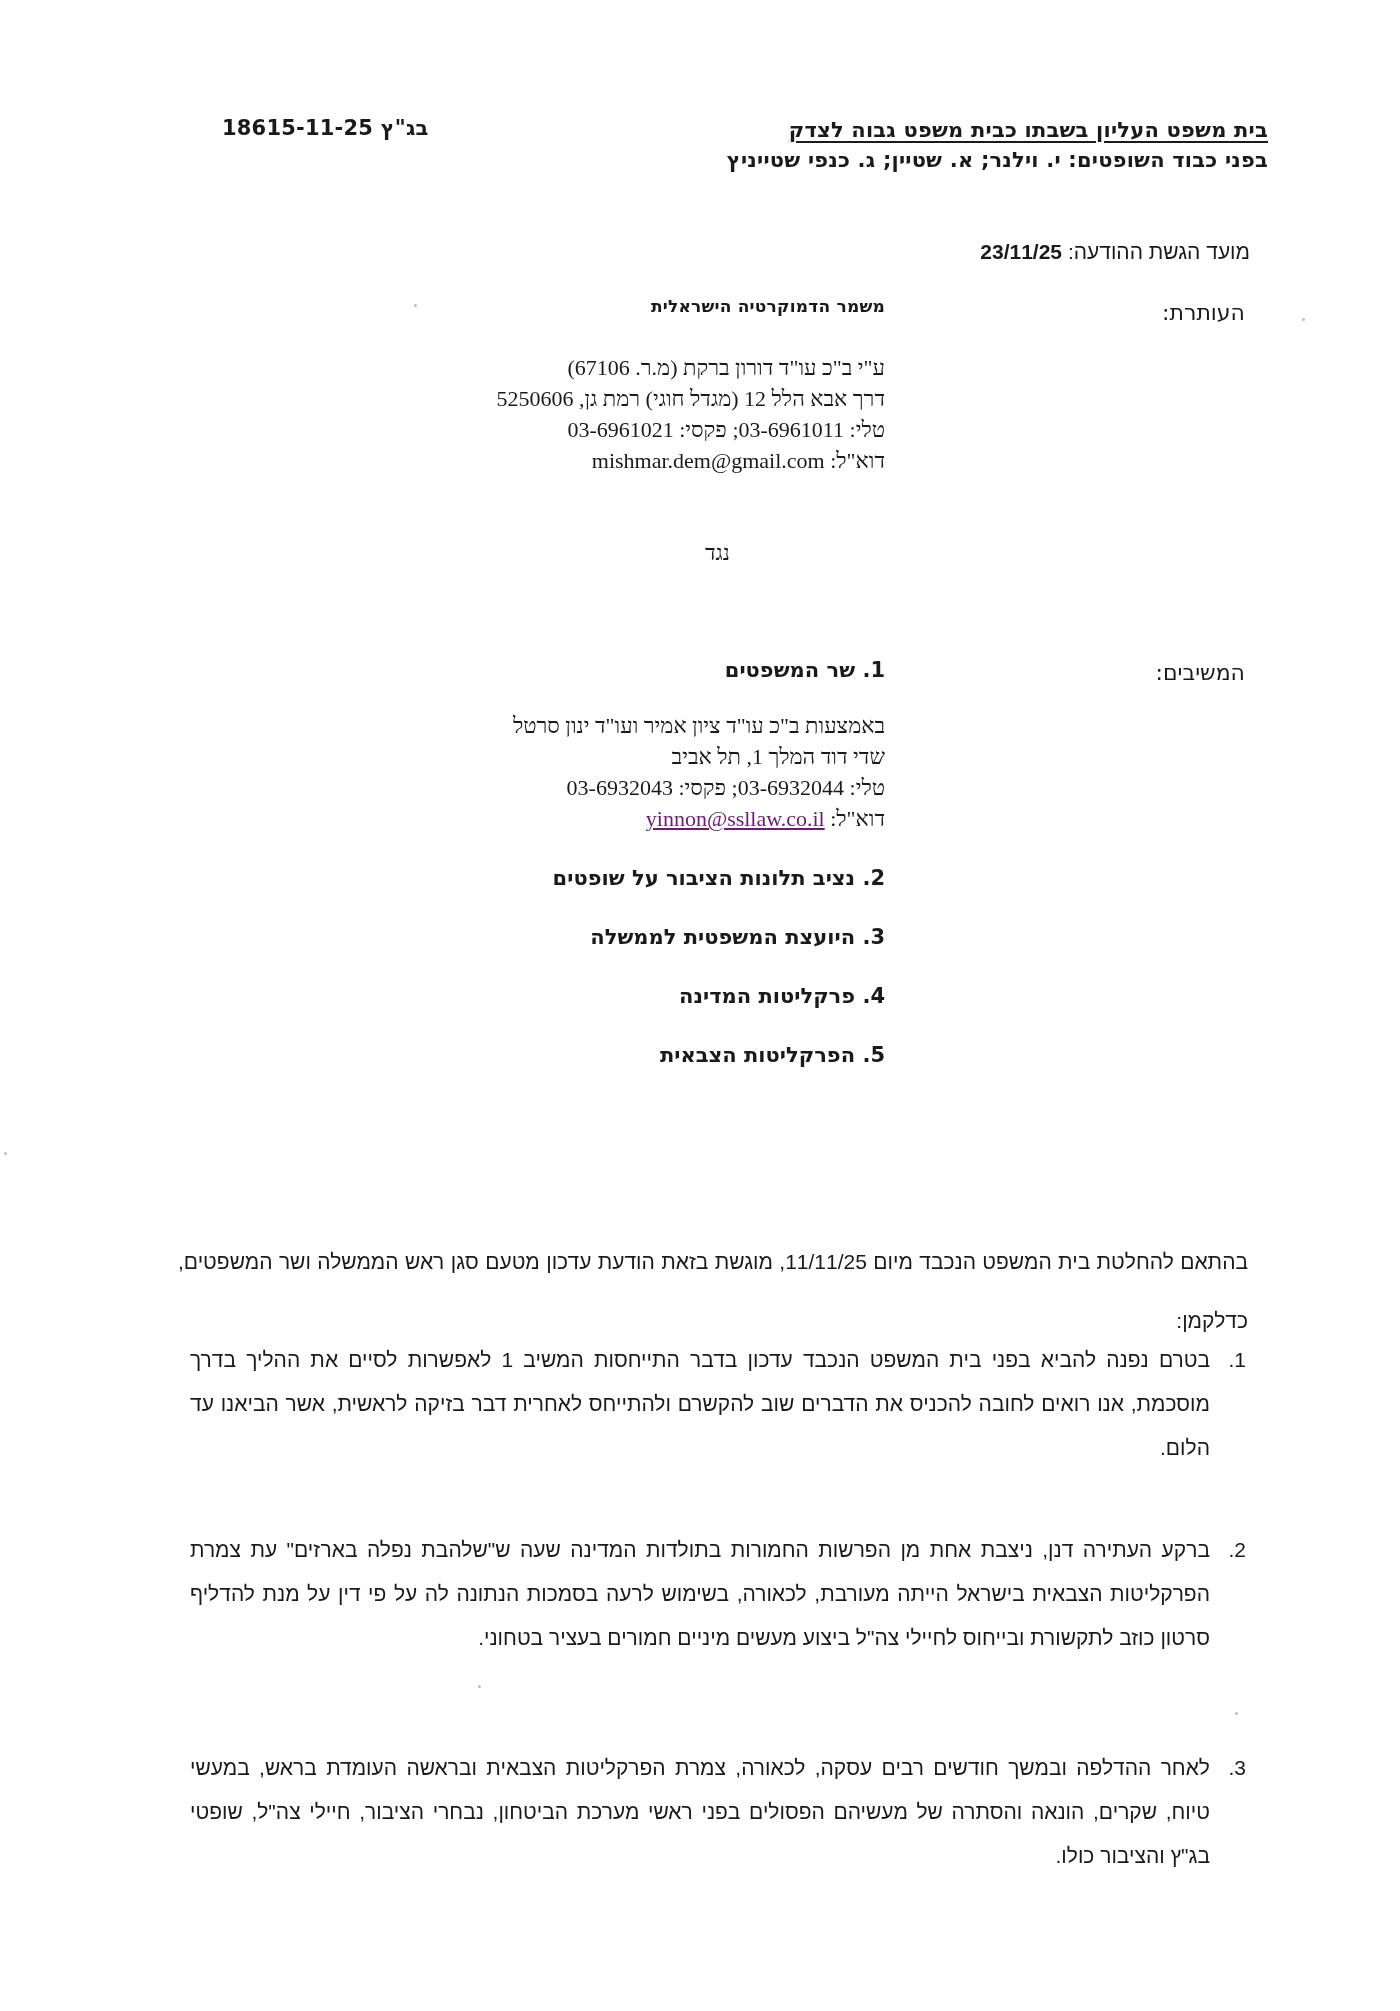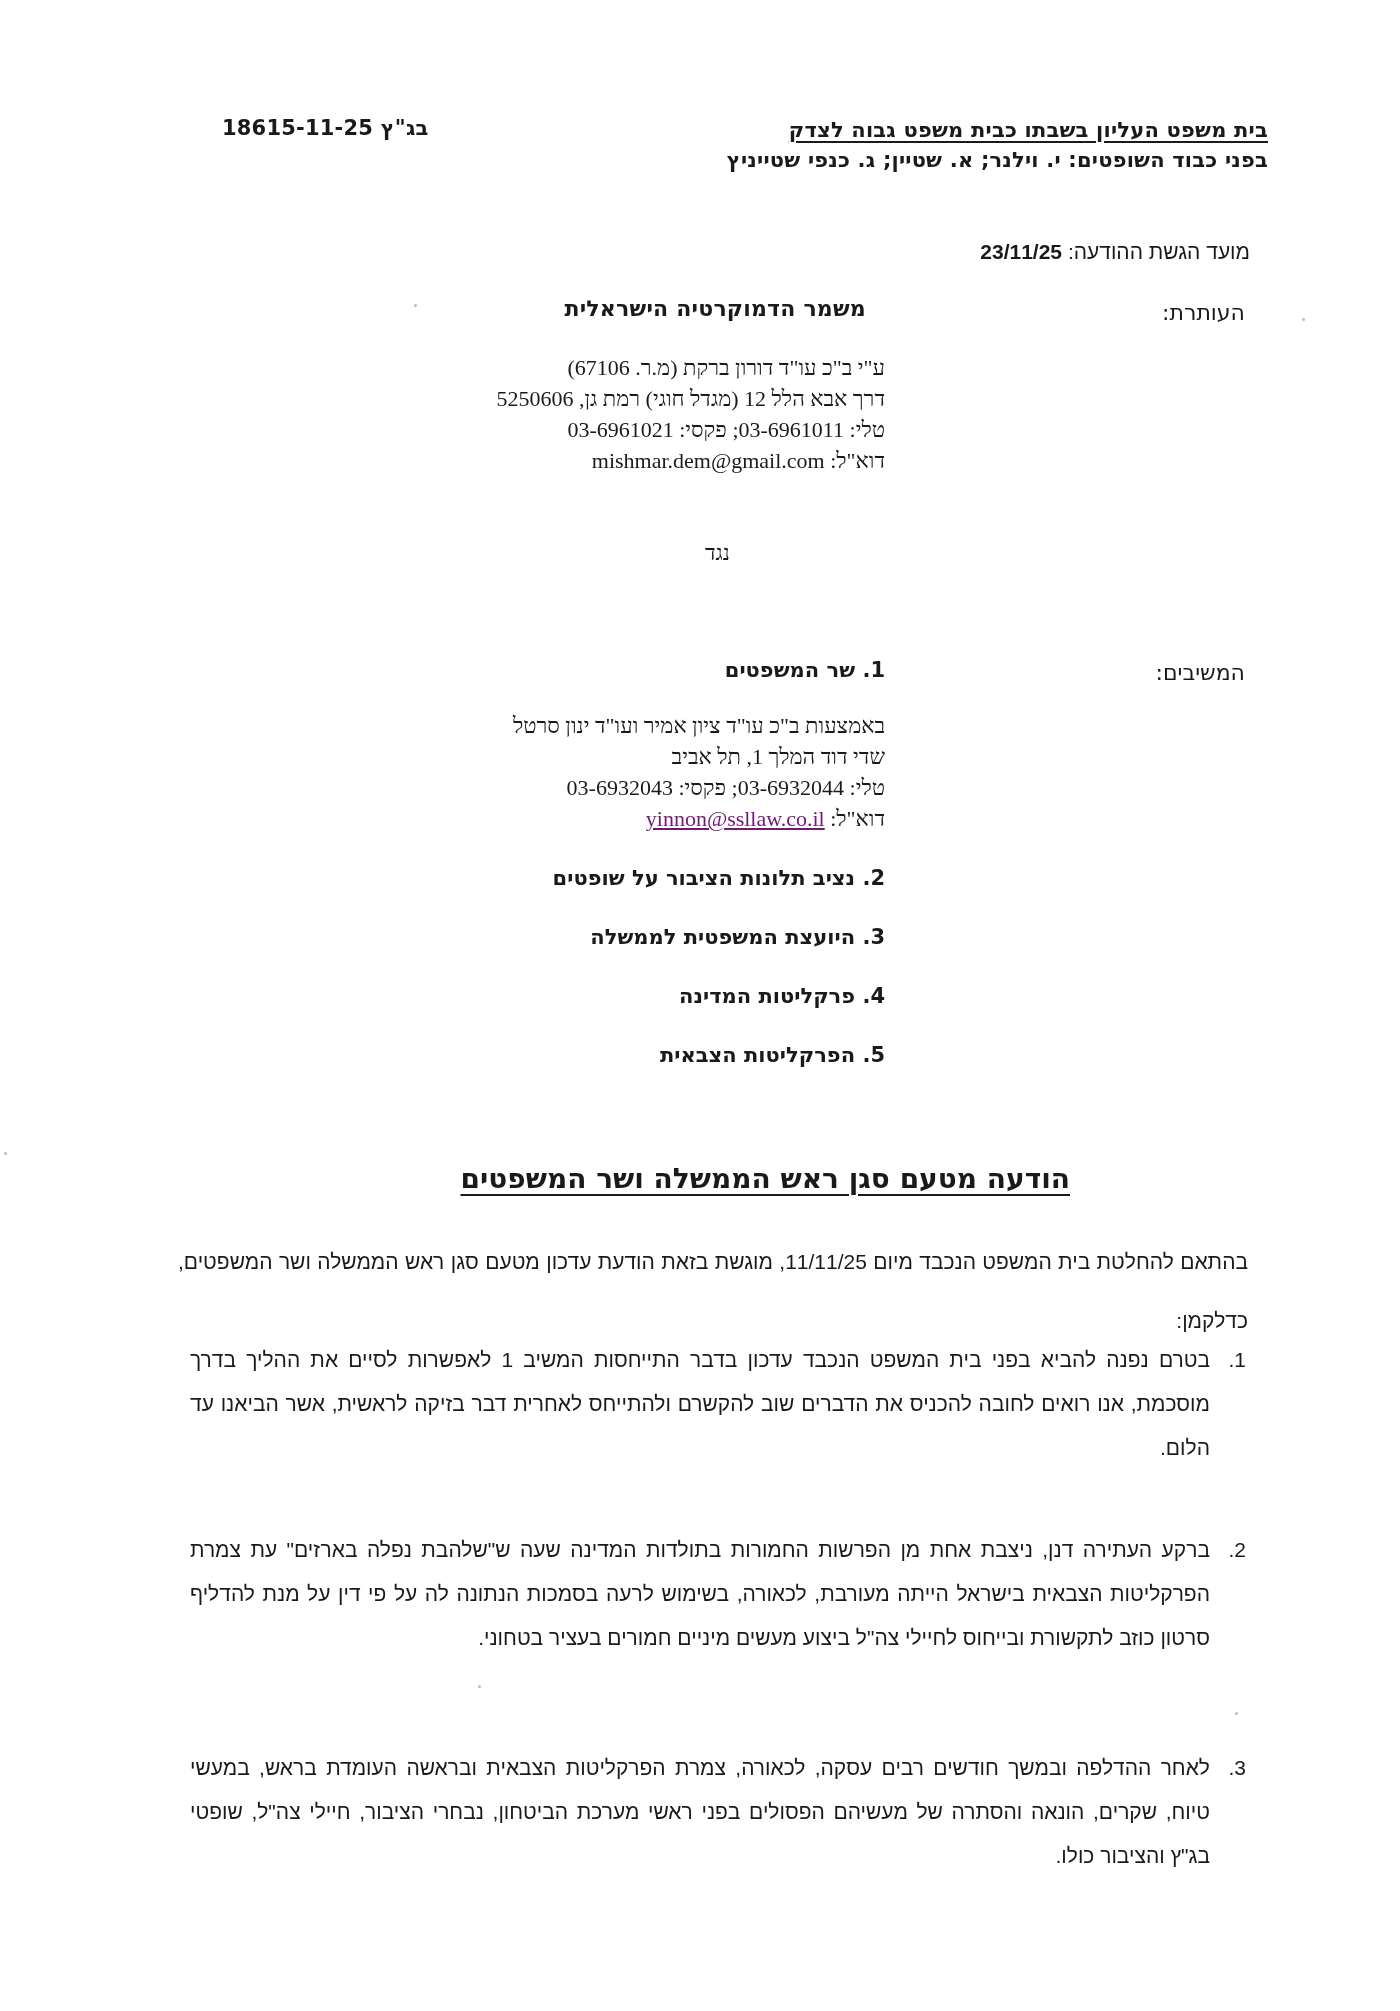--- a/index.html
+++ b/index.html
@@ -28,21 +28,21 @@
   <div class="abs hdr u" style="right:132px; top:118px;text-align:right;">בית משפט העליון בשבתו כבית משפט גבוה לצדק</div>
   <div class="abs hdr" style="right:132px; top:148px;">בפני כבוד השופטים: י. וילנר; א. שטיין; ג. כנפי שטייניץ</div>
   <div class="abs hdr" style="left:222px; top:116px; direction:rtl;">בג"ץ 18615-11-25</div>
 
   <div class="abs" style="right:150px; top:240px; font-size:21px; font-family:'Liberation Sans',sans-serif;">
     <span>מועד הגשת ההודעה:</span>
     <span class="bold">23/11/25</span>
   </div>
 
   <div class="abs party" style="right:155px; top:300px;">העותרת:</div>
-  <div class="abs hdr" style="right:534px; top:296px; font-size:22px;">משמר הדמוקרטיה הישראלית</div>
+  <div class="abs hdr" style="right:515px; top:296px; font-size:17px;">משמר הדמוקרטיה הישראלית</div>
   <div class="abs contact" style="right:515px; top:352px;">
     <div>ע"י ב"כ עו"ד דורון ברקת (מ.ר. 67106)</div>
     <div>דרך אבא הלל 12 (מגדל חוגי) רמת גן, 5250606</div>
     <div>טלי: 03-6961011; פקסי: 03-6961021</div>
     <div>דוא"ל: mishmar.dem@gmail.com</div>
   </div>
 
   <div class="abs" style="right:670px; top:540px; font-size:22px; font-family:'Liberation Serif',serif;">נגד</div>
 
   <div class="abs party" style="right:155px; top:660px;">המשיבים:</div>
@@ -56,21 +56,20 @@
       <span>דוא"ל:</span>
       <span style="text-decoration:underline; color:#701a75;">yinnon@ssllaw.co.il</span>
     </div>
   </div>
 
   <div class="abs resp" style="right:515px; top:866px;">2. נציב תלונות הציבור על שופטים</div>
   <div class="abs resp" style="right:515px; top:925px;">3. היועצת המשפטית לממשלה</div>
   <div class="abs resp" style="right:515px; top:984px;">4. פרקליטות המדינה</div>
   <div class="abs resp" style="right:515px; top:1043px;">5. הפרקליטות הצבאית</div>
 
-  <div class="abs title" style="right:330px; top:1162px;">הודעה מטעם סגן ראש הממשלה ושר המשפטים</div>
 
   <div class="abs para" style="right:152px; top:1232px; width:1070px; white-space:normal; text-align:justify; text-align-last:right;">בהתאם להחלטת בית המשפט הנכבד מיום 11/11/25, מוגשת בזאת הודעת עדכון מטעם סגן ראש הממשלה ושר המשפטים, כדלקמן:</div>
 
   <div class="num-para" style="top:1338px; width:1020px; right:190px;">
     <span class="num">1.</span>
     <span>בטרם נפנה להביא בפני בית המשפט הנכבד עדכון בדבר התייחסות המשיב 1 לאפשרות לסיים את ההליך בדרך מוסכמת, אנו רואים לחובה להכניס את הדברים שוב להקשרם ולהתייחס לאחרית דבר בזיקה לראשית, אשר הביאנו עד הלום.</span>
   </div>
 
   <div class="num-para" style="top:1528px; width:1020px; right:190px;">
     <span class="num">2.</span>

